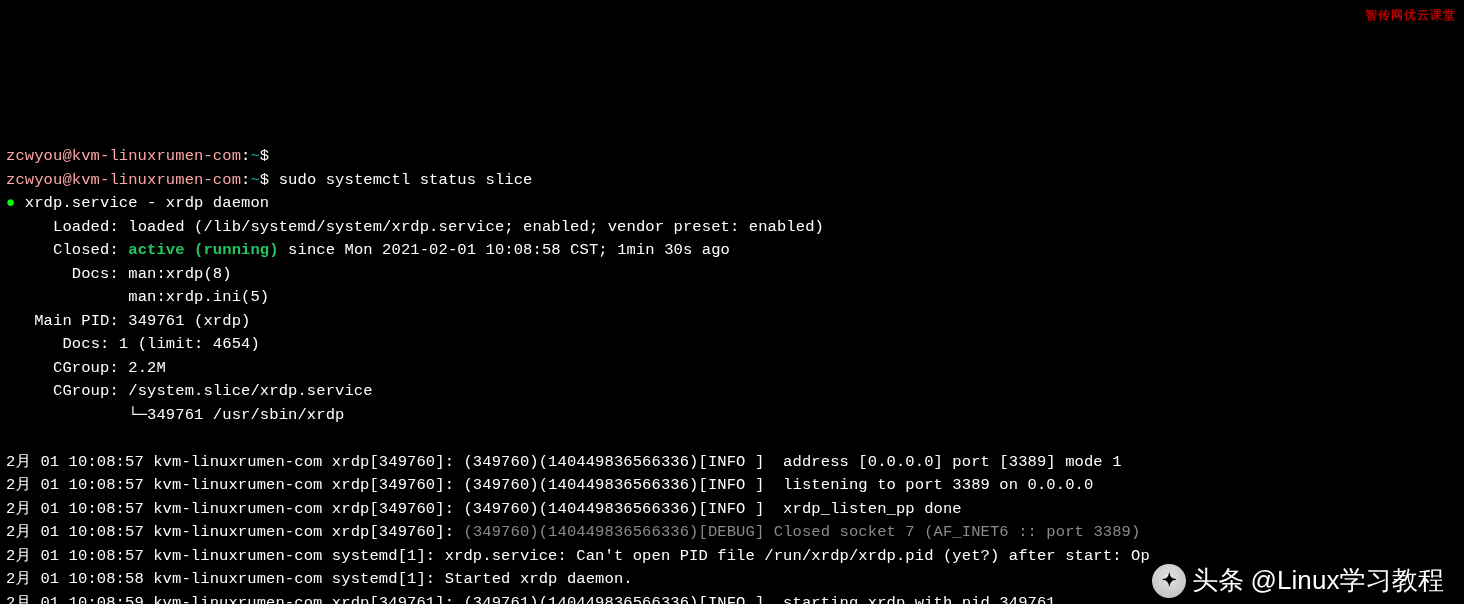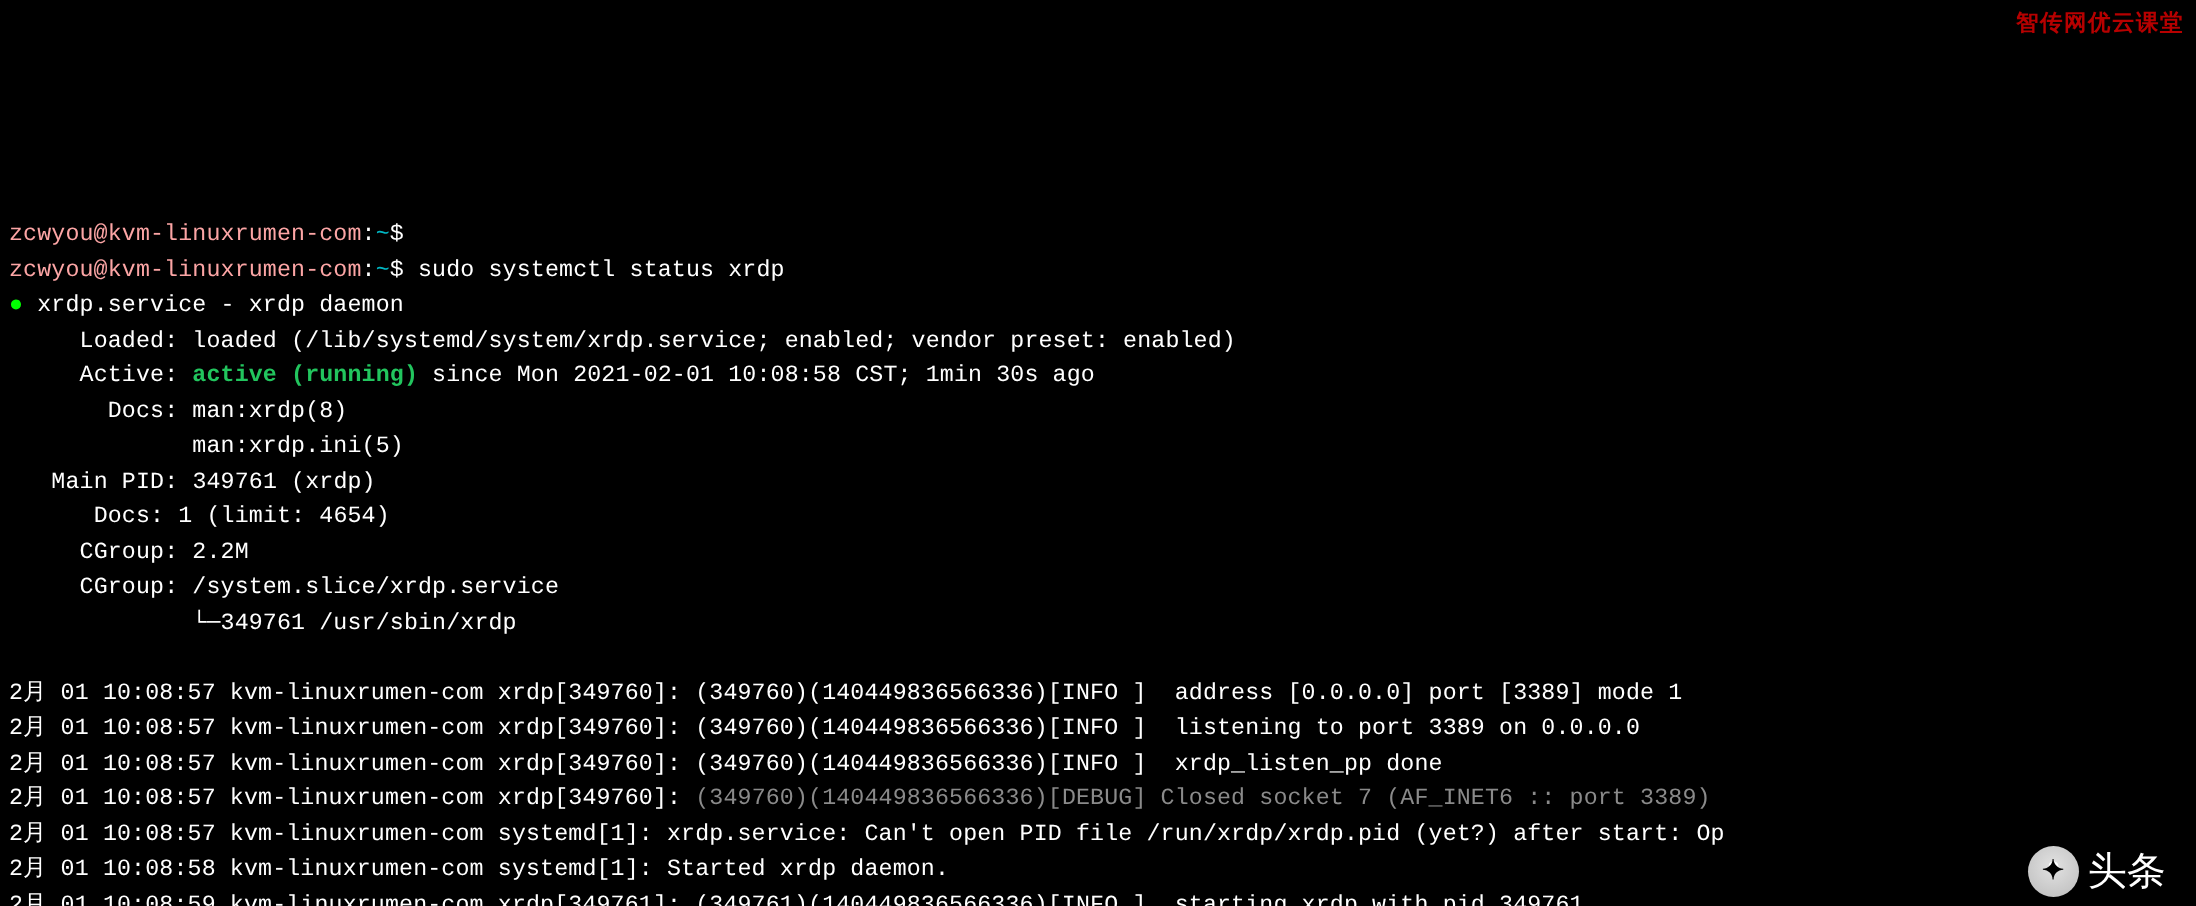--- a/index.html
+++ b/index.html
@@ -1,37 +1,37 @@
 <!DOCTYPE html>
 <html><head>
 <meta charset="utf-8">
 <style>
   html,body{margin:0;padding:0;background:#000;color:#fff;width:1464px;height:604px;overflow:hidden}
   body{font-family:"Courier New",Consolas,monospace;font-size:15.5px;line-height:23.5px;letter-spacing:.1px;white-space:pre;padding:4px 6px;box-sizing:border-box;position:relative}
   .cyan{color:#00b7c3}
   .green{color:#fca5a5}
   .bgreen{color:#22c55e;font-weight:bold}
   .grey{color:#8a8a8a}
-  .watermark-tr{position:absolute;top:4px;right:8px;color:#b70000;font-weight:bold;font-size:15px;font-family:"Microsoft YaHei","SimSun",sans-serif;letter-spacing:1px}
+  .watermark-tr{position:absolute;top:4px;right:8px;color:#b70000;font-weight:bold;font-size:12px;font-family:"Microsoft YaHei","SimSun",sans-serif;letter-spacing:1px}
   .watermark-br{position:absolute;bottom:6px;right:20px;color:#fff;font-size:26px;font-family:"Microsoft YaHei","SimSun",sans-serif;display:flex;align-items:center;gap:6px}
   .wm-circle{width:34px;height:34px;border-radius:50%;background:radial-gradient(circle at 50% 40%,#fff 0%,#fff 12%,#ddd 13%,#bbb 100%);display:inline-flex;align-items:center;justify-content:center;font-size:18px;color:#000;font-weight:bold}
   .bullet{color:#00ff00}
 </style>
 </head>
 <body>
 
 
 
 <div class="watermark-tr">智传网优云课堂</div>
 
 <div><span class="green">zcwyou@kvm-linuxrumen-com</span><span>:</span><span class="cyan">~</span><span>$</span>
-<span class="green">zcwyou@kvm-linuxrumen-com</span><span>:</span><span class="cyan">~</span><span>$</span> <span>sudo systemctl status xrdp</span>
+<span class="green">zcwyou@kvm-linuxrumen-com</span><span>:</span><span class="cyan">~</span><span>$</span> <span>sudo systemctl status slice</span>
 <span class="bullet">●</span> <span>xrdp.service - xrdp daemon</span>
      <span>Loaded:</span> <span>loaded (/lib/systemd/system/xrdp.service; enabled; vendor preset: enabled)</span>
-     <span>Active:</span> <span class="bgreen">active (running)</span><span> since Mon 2021-02-01 10:08:58 CST; 1min 30s ago</span>
+     <span>Closed:</span> <span class="bgreen">active (running)</span><span> since Mon 2021-02-01 10:08:58 CST; 1min 30s ago</span>
        <span>Docs:</span> <span>man:xrdp(8)</span>
              <span>man:xrdp.ini(5)</span>
    <span>Main PID:</span> <span>349761 (xrdp)</span>
       <span>Docs:</span> <span>1 (limit: 4654)</span>
      <span>CGroup:</span> <span>2.2M</span>
      <span>CGroup:</span> <span>/system.slice/xrdp.service</span>
              <span>└─349761 /usr/sbin/xrdp</span>
 
 <span id="loglines">2月 01 10:08:57 kvm-linuxrumen-com xrdp[349760]: (349760)(140449836566336)[INFO ]  address [0.0.0.0] port [3389] mode 1
 2月 01 10:08:57 kvm-linuxrumen-com xrdp[349760]: (349760)(140449836566336)[INFO ]  listening to port 3389 on 0.0.0.0
@@ -41,16 +41,17 @@
 2月 01 10:08:58 kvm-linuxrumen-com systemd[1]: Started xrdp daemon.
 2月 01 10:08:59 kvm-linuxrumen-com xrdp[349761]: (349761)(140449836566336)[INFO ]  starting xrdp with pid 349761
 2月 01 10:08:59 kvm-linuxrumen-com xrdp[349761]: (349761)(140449836566336)[INFO ]  address [0.0.0.0] port [3389] mode 1
 2月 01 10:08:59 kvm-linuxrumen-com xrdp[349761]: (349761)(140449836566336)[INFO ]  listening to port 3389 on 0.0.0.0
 2月 01 10:08:59 kvm-linuxrumen-com xrdp[349761]: (349761)(140449836566336)[INFO ]  xrdp_listen_pp done
 </span> </div>
 
 <div class="watermark-br">
   <span class="wm-circle">✦</span>
   <span>头条</span>
+  <span>@Linux学习教程</span>
 </div>
 
 
 
 
 </body></html>

